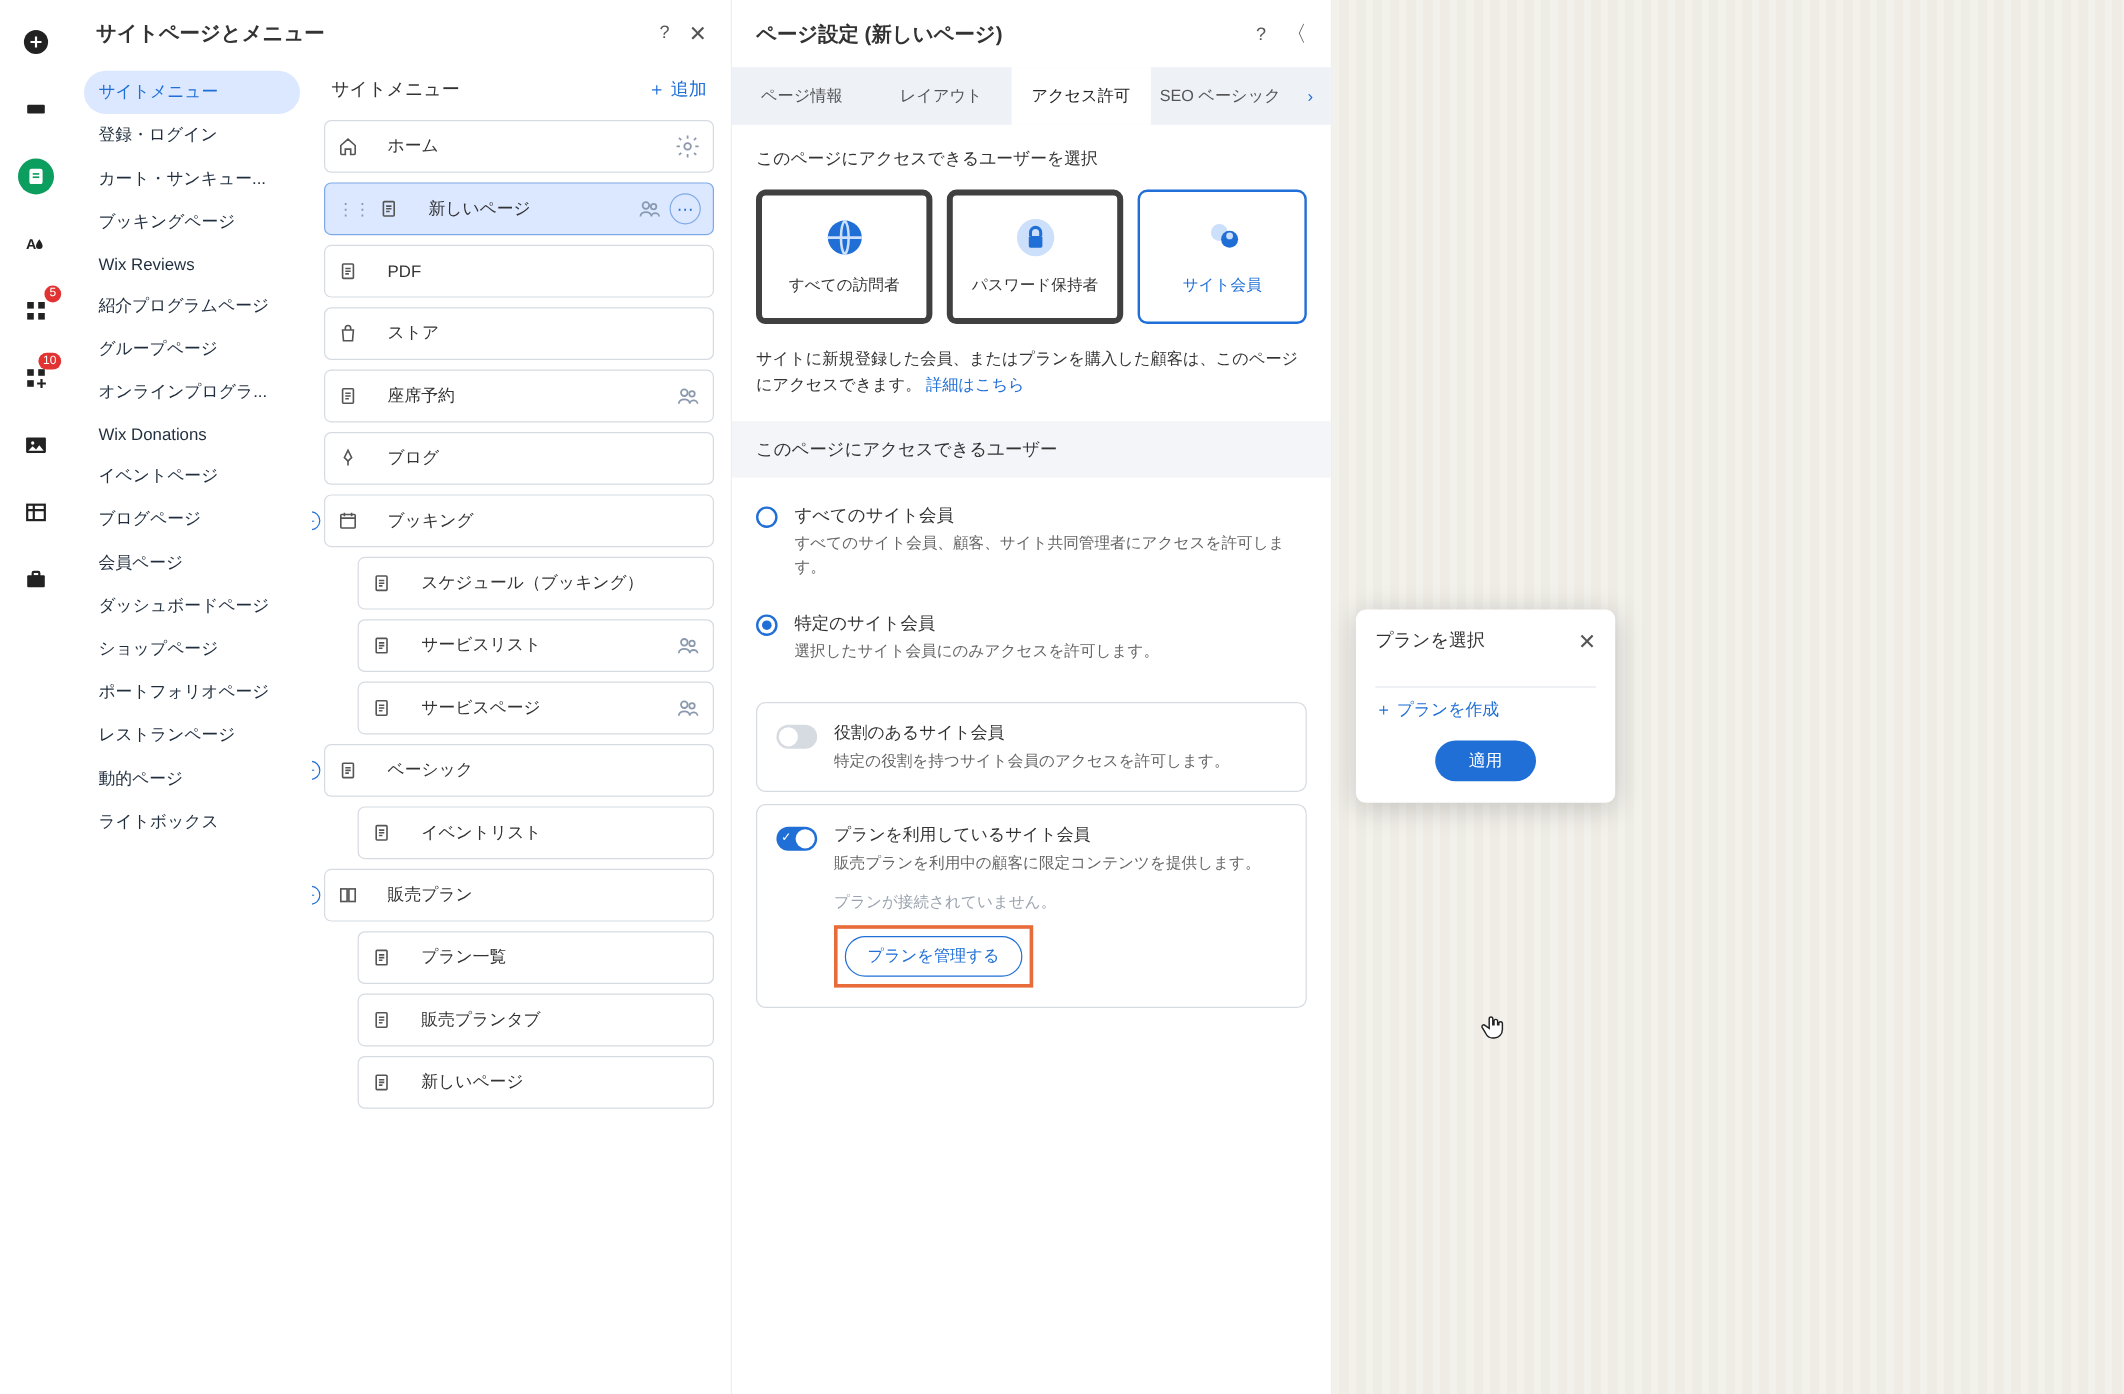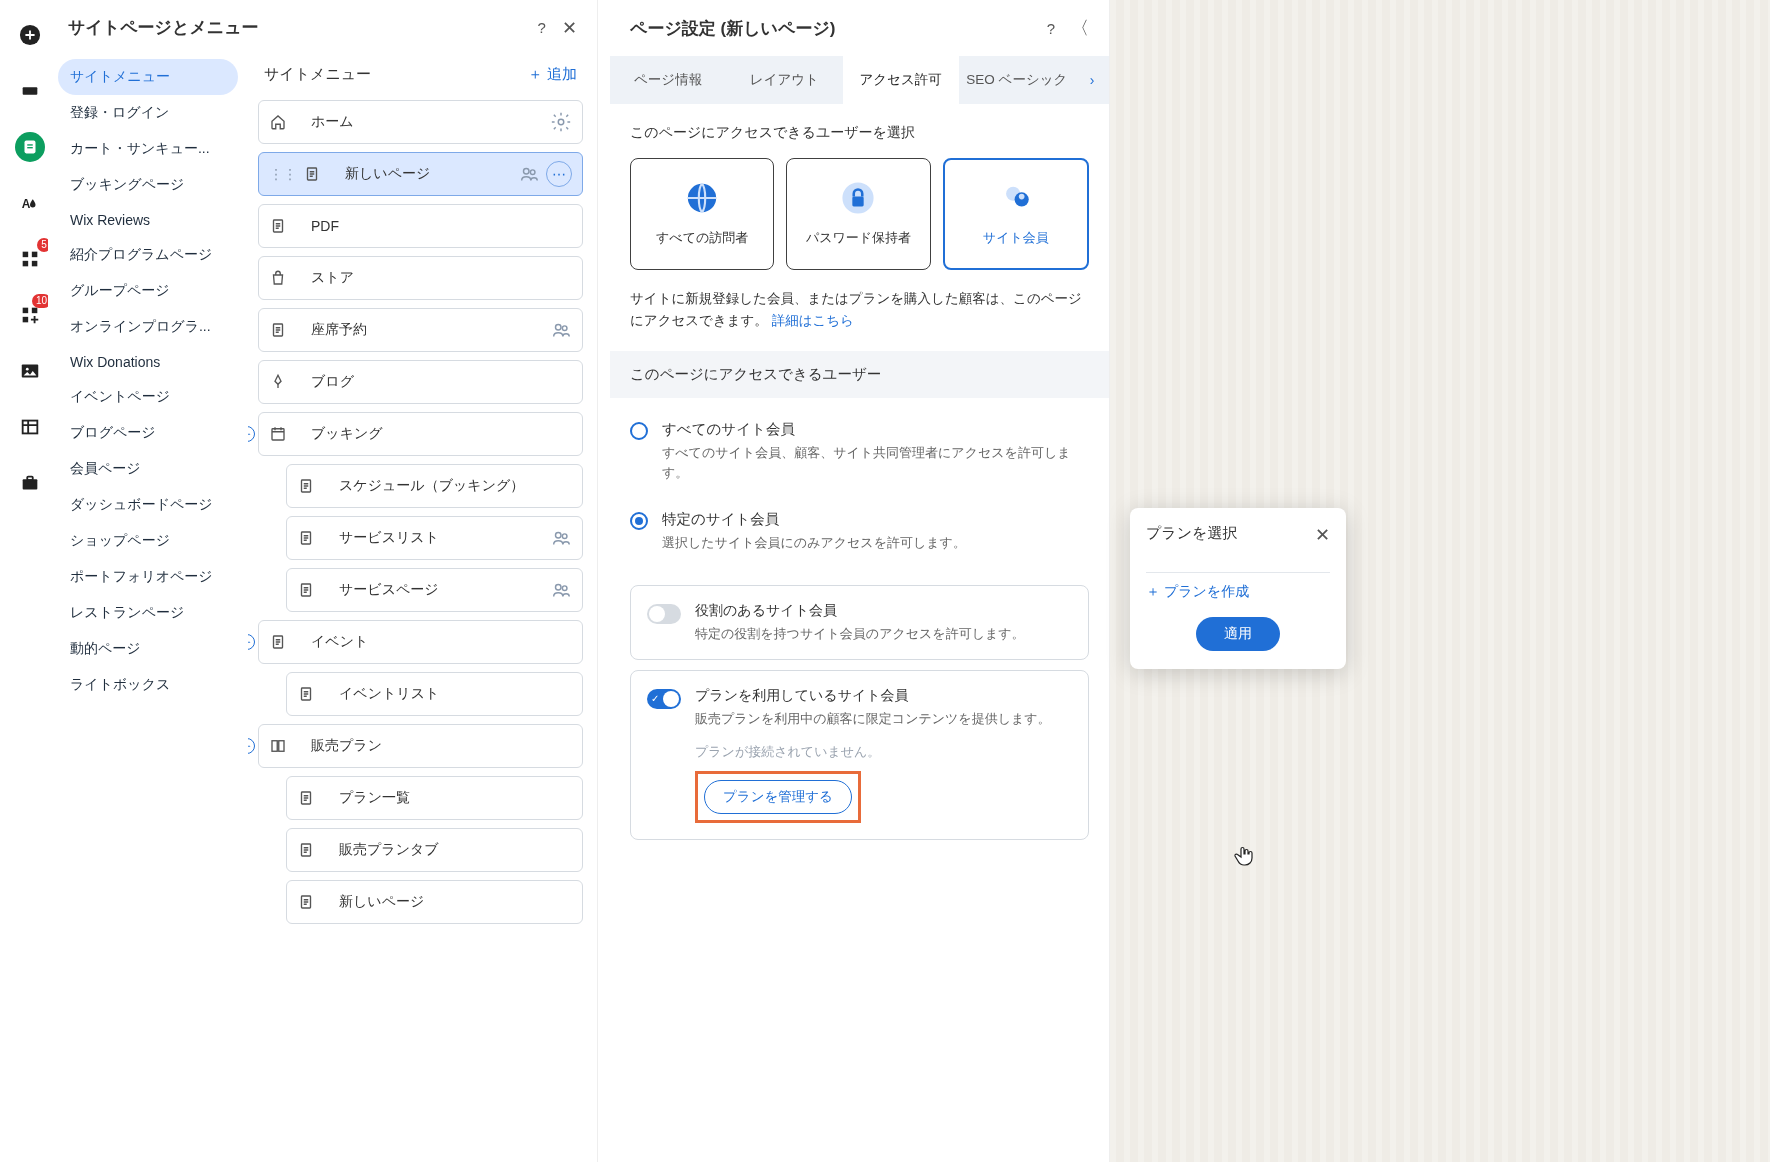--- a/index.html
+++ b/index.html
@@ -6,21 +6,21 @@
 body { font-family: -apple-system, "Helvetica Neue", Arial, sans-serif; font-size: 14px; color: #333; background: #fff; width: 1770px; height: 1162px; overflow: hidden; position: relative; }
 
 
 .icon-rail { position: absolute; left: 0; top: 0; width: 60px; height: 100%; background: #fff; display: flex; flex-direction: column; align-items: center; padding-top: 20px; gap: 26px; }
 .icon-rail .rail-item { width: 30px; height: 30px; display: flex; align-items: center; justify-content: center; position: relative; cursor: pointer; }
 .icon-rail .rail-item svg { width: 22px; height: 22px; }
 .icon-rail .rail-item.active { background: #0c9e5f; border-radius: 50%; }
 .rail-badge { position: absolute; top: -6px; right: -6px; background: #e23333; color: #fff; font-size: 10px; border-radius: 8px; padding: 0 4px; min-width: 14px; height: 14px; line-height: 14px; text-align: center; }
 
 
-.panel1 { position: absolute; left: 48px; top: 0; width: 550px; height: 100%; background: #fff; border-right: 1px solid #eee; display: flex; flex-direction: column; }
+.panel1 { position: absolute; left: 60px; top: 0; width: 550px; height: 100%; background: #fff; border-right: 1px solid #eee; display: flex; flex-direction: column; }
 .panel1-header { display: flex; align-items: center; justify-content: space-between; padding: 16px 20px 16px 20px; }
 .panel1-header h2 { font-size: 17px; font-weight: 600; }
 .panel1-header .hdr-actions { display: flex; gap: 16px; align-items: center; color: #333; }
 .panel1-body { display: flex; flex: 1; min-height: 0; }
 .menu-list { width: 200px; padding: 4px 10px; overflow-y: auto; }
 .menu-item { padding: 9px 12px; border-radius: 18px; cursor: pointer; font-size: 14px; color: #1f2d3d; white-space: nowrap; overflow: hidden; text-overflow: ellipsis; }
 .menu-item.selected { background: #dbe8ff; color: #206fd6; }
 
 .tree-col { flex: 1; padding: 4px 14px 10px 10px; overflow-y: auto; }
 .tree-hdr { display: flex; justify-content: space-between; align-items: center; padding: 6px 6px 16px 6px; }
@@ -46,21 +46,21 @@
 
 .tab-bar { display: flex; background: #eef2f7; height: 48px; position: relative; }
 .tab { flex: 1; display: flex; align-items: center; justify-content: center; font-size: 13.5px; color: #555; cursor: pointer; text-align: center; padding: 0 6px; }
 .tab.active { background: #fff; color: #222; }
 .tab-arrow { width: 34px; display: flex; align-items: center; justify-content: center; color: #206fd6; cursor: pointer; }
 
 .panel2-body { flex: 1; overflow-y: auto; }
 .access-section { padding: 20px; }
 .access-prompt { font-size: 14px; margin-bottom: 16px; }
 .access-cards { display: flex; gap: 12px; }
-.access-card { flex: 1; border: 1px solid #404040; border-radius: 8px; height: 112px; display: flex; flex-direction: column; align-items: center; justify-content: center; gap: 14px; cursor: pointer; }
+.access-card { flex: 1; border: 5px solid #404040; border-radius: 8px; height: 112px; display: flex; flex-direction: column; align-items: center; justify-content: center; gap: 14px; cursor: pointer; }
 .access-card.selected { border: 2px solid #206fd6; }
 .access-card .card-icon { width: 34px; height: 34px; border-radius: 50%; display: flex; align-items: center; justify-content: center; }
 .access-card .card-label { font-size: 13px; }
 .access-card.selected .card-label { color: #206fd6; }
 
 .access-desc { font-size: 13.5px; color: #333; margin: 18px 0 0 0; line-height: 1.6; }
 .access-desc a { color: #206fd6; text-decoration: none; }
 
 .sub-header { background: #f3f5f8; padding: 14px 20px; font-size: 14.5px; font-weight: 500; }
 
@@ -352,21 +352,21 @@
             </div>
           </div>
           <div class="tree-row">
             <div class="tree-toggle">−</div>
             <span class="row-icon">
               <svg viewBox="0 0 24 24" fill="none" stroke="#555" stroke-width="1.8">
                 <rect x="6" y="4" width="12" height="16" rx="1"></rect>
                 <path d="M9 9h6M9 12h6M9 15h4"></path>
               </svg>
             </span>
-            <span class="row-label">イベント</span>
+            <span class="row-label">ベーシック</span>
           </div>
           <div class="tree-row child">
             <span class="row-icon">
               <svg viewBox="0 0 24 24" fill="none" stroke="#555" stroke-width="1.8">
                 <rect x="6" y="4" width="12" height="16" rx="1"></rect>
                 <path d="M9 9h6M9 12h6M9 15h4"></path>
               </svg>
             </span>
             <span class="row-label">イベントリスト</span>
           </div>

